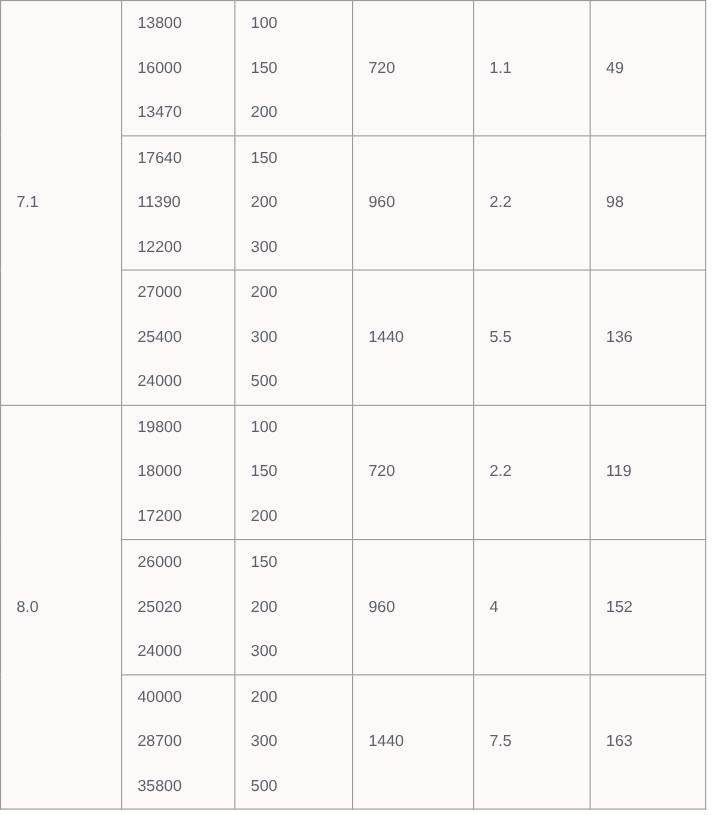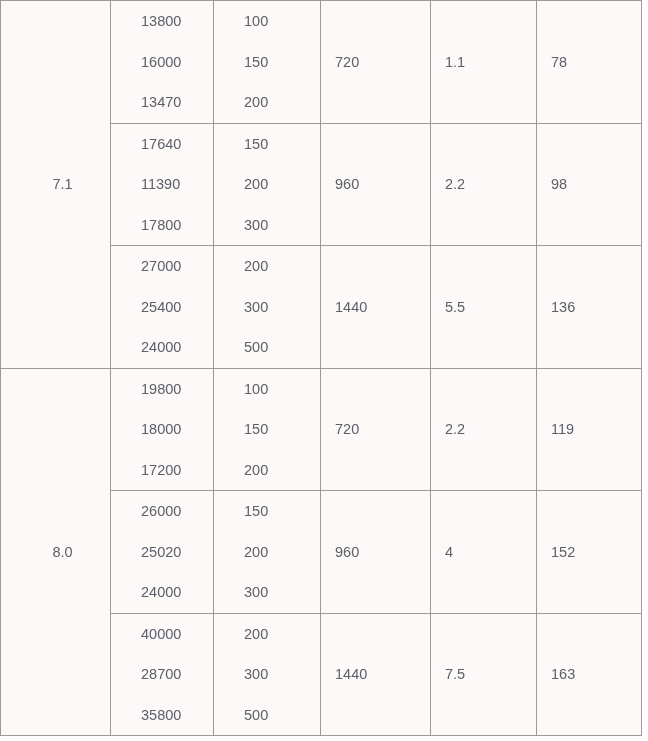--- a/index.html
+++ b/index.html
@@ -35,29 +35,28 @@
 
   
   col.c-group  { width: 110px; }
   col.c-val-a  { width: 103px; }
   col.c-val-b  { width: 107px; }
   col.c-val-c  { width: 110px; }
   col.c-val-d  { width: 106px; }
   col.c-val-e  { width: 105px; }
 
   td.group-cell {
-    text-align: center;
+    text-align: left;
   }
 
   .stack {
     display: flex;
     flex-direction: column;
     justify-content: center;
     gap: 26px;
-    margin-left: 16px;
   }
   .stack > span {
     display: block;
     white-space: nowrap;
   }
 
   tr.block-row { height: 122.5px; }
 
   
   tr.section-start > td { border-top-color: #7e7c7b; }
@@ -87,29 +86,29 @@
       </td>
       <td>
         <div class="stack">
           <span>100</span>
           <span>150</span>
           <span>200</span>
         </div>
       </td>
       <td>720</td>
       <td>1.1</td>
-      <td>78</td>
+      <td>49</td>
     </tr>
 
     <tr class="block-row">
       <td>
         <div class="stack">
           <span>17640</span>
           <span>11390</span>
-          <span>17800</span>
+          <span>12200</span>
         </div>
       </td>
       <td>
         <div class="stack">
           <span>150</span>
           <span>200</span>
           <span>300</span>
         </div>
       </td>
       <td>960</td>

